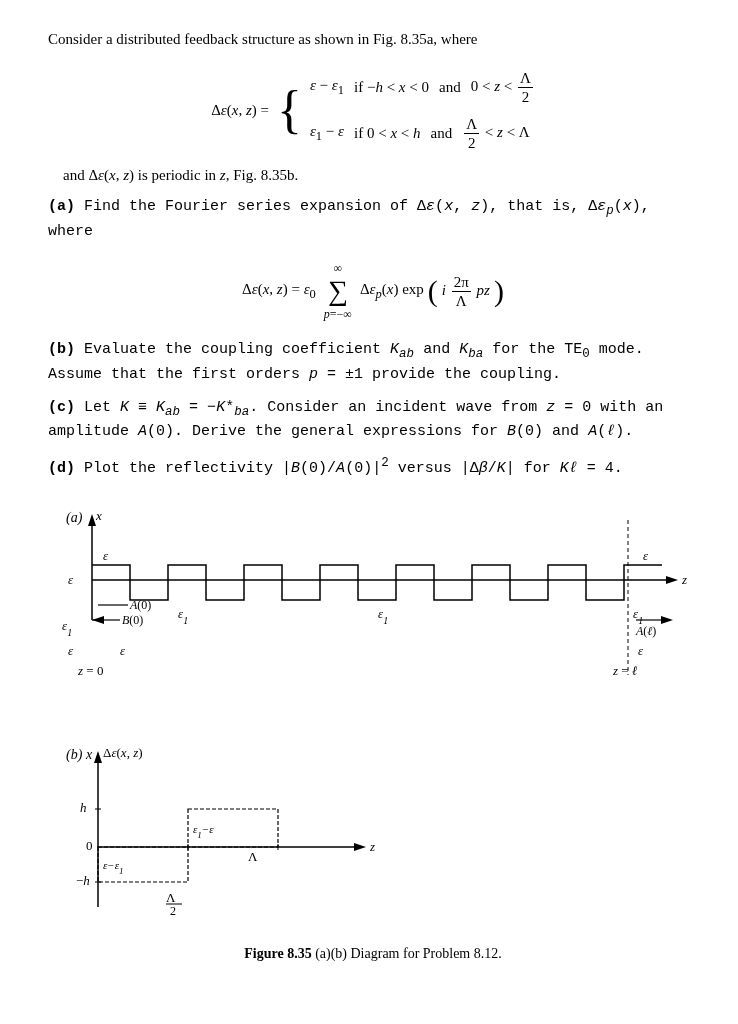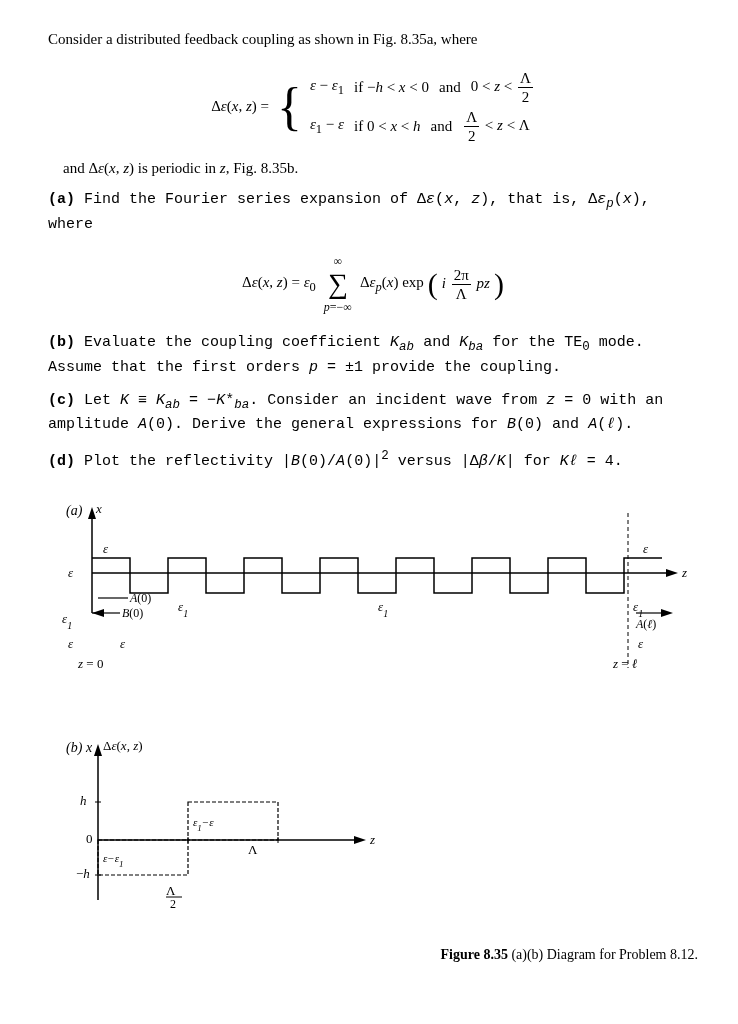--- a/index.html
+++ b/index.html
@@ -34,21 +34,21 @@
       font-weight: 100;
       line-height: 1;
       margin-right: 8px;
       display: flex;
       align-items: center;
     }
     .cases-rows {
       display: flex;
       flex-direction: column;
       justify-content: center;
-      gap: 2px;
+      gap: 9px;
     }
     .case-row {
       display: flex;
       align-items: center;
       gap: 10px;
       white-space: nowrap;
     }
     .frac {
       display: inline-flex;
       flex-direction: column;
@@ -83,34 +83,33 @@
     .paren-big {
       font-size: 30px;
       line-height: 1;
     }
     .figure-area {
       margin: 20px 0 10px 0;
       position: relative;
       width: 100%;
     }
     .fig-caption {
-      text-align: right;
-      margin-top: 8px;
+      text-align: center;
       font-size: 14px;
     }
     .fig-caption-bold { font-weight: bold; }
     svg text { font-family: 'Times New Roman', Times, serif; }
     .periodic-note {
       margin: 12px 0 10px 0;
     }
   </style>
 </head>
 <body>
 
-<p class="main-text">Consider a distributed feedback coupling as shown in Fig. 8.35a, where</p>
+<p class="main-text">Consider a distributed feedback structure as shown in Fig. 8.35a, where</p>
 
 <div class="math-block">
   <div class="piecewise">
     <span>Δ<em>ε</em>(<em>x</em>, <em>z</em>) =</span>
     <div class="brace-container">
       <div class="big-brace">{</div>
       <div class="cases-rows">
         <div class="case-row">
           <span><em>ε</em> − <em>ε</em><sub>1</sub></span>
           <span>if −<em>h</em> &lt; <em>x</em> &lt; 0</span>

